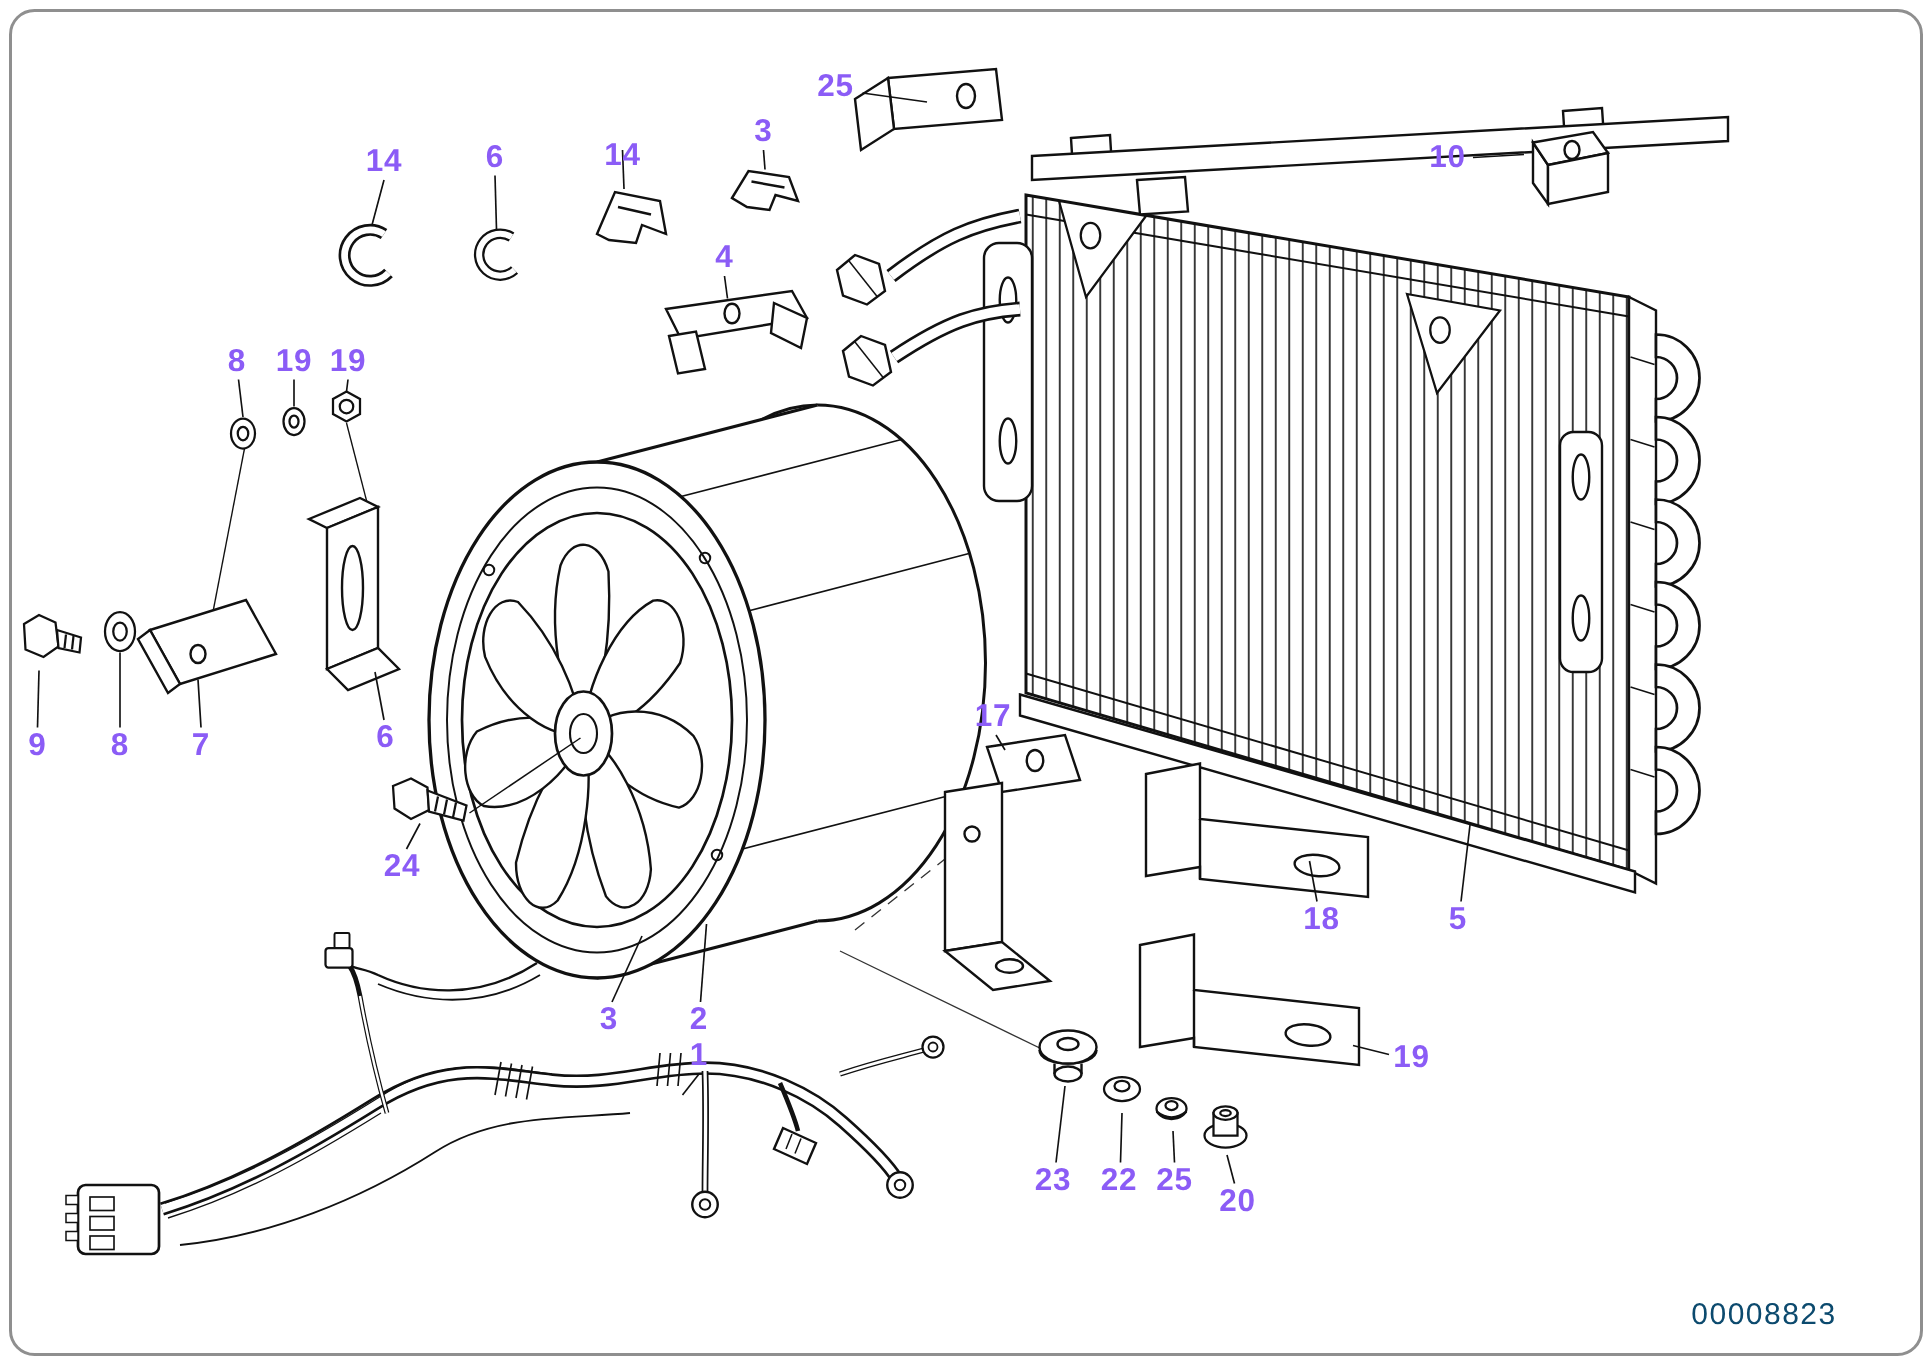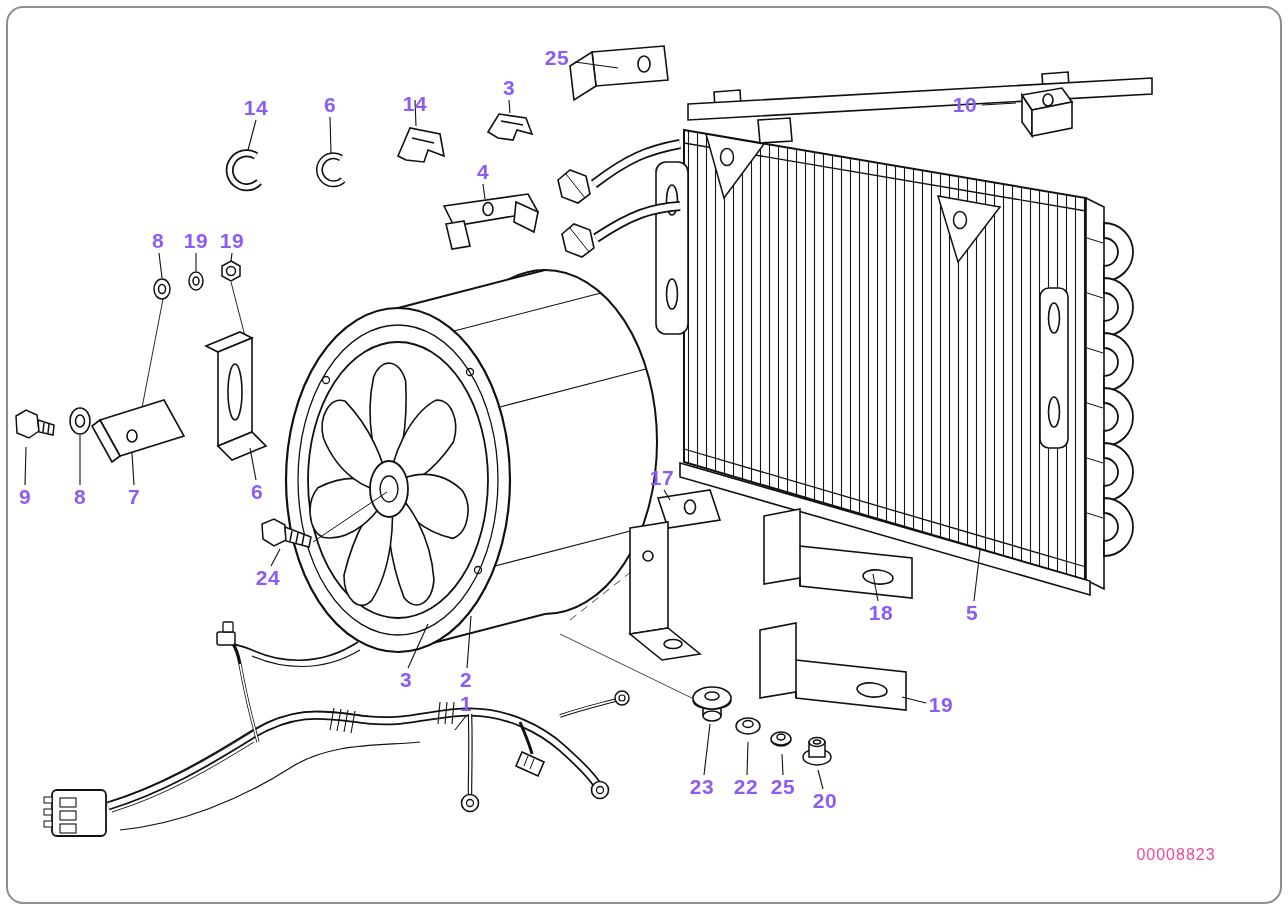--- a/index.html
+++ b/index.html
@@ -3,22 +3,22 @@
 <meta charset="utf-8">
 <style>
   *{box-sizing:border-box}
   html,body{margin:0;padding:0;background:#ffffff}
   .stage{position:relative;width:1288px;height:910px;background:#fff;overflow:hidden;
          font-family:"Liberation Sans",sans-serif}
   .stage svg{position:absolute;left:0;top:0}
   #callout-layer{position:absolute;left:0;top:0;width:100%;height:100%;pointer-events:none}
   .callout{position:absolute;transform:translate(-50%,-50%);
            font-weight:700;font-size:21px;color:#8b5cf6;letter-spacing:.5px;white-space:nowrap}
-  .drawing-number{position:absolute;left:1176px;top:855px;transform:translate(-50%,-50%);
-                  font-size:16px;color:#ec4899;letter-spacing:1px}
+  .drawing-number{position:absolute;left:1176px;top:877px;transform:translate(-50%,-50%);
+                  font-size:20px;color:#0c4a6e;letter-spacing:1px}
 </style>
 </head>
 <body>
 
 <div class="stage">
 
 <svg width="1288" height="910" viewBox="0 0 1288 910">
   <defs>
     <pattern id="fins" width="9" height="12" patternUnits="userSpaceOnUse">
       <rect width="9" height="12" fill="#ffffff"></rect>

